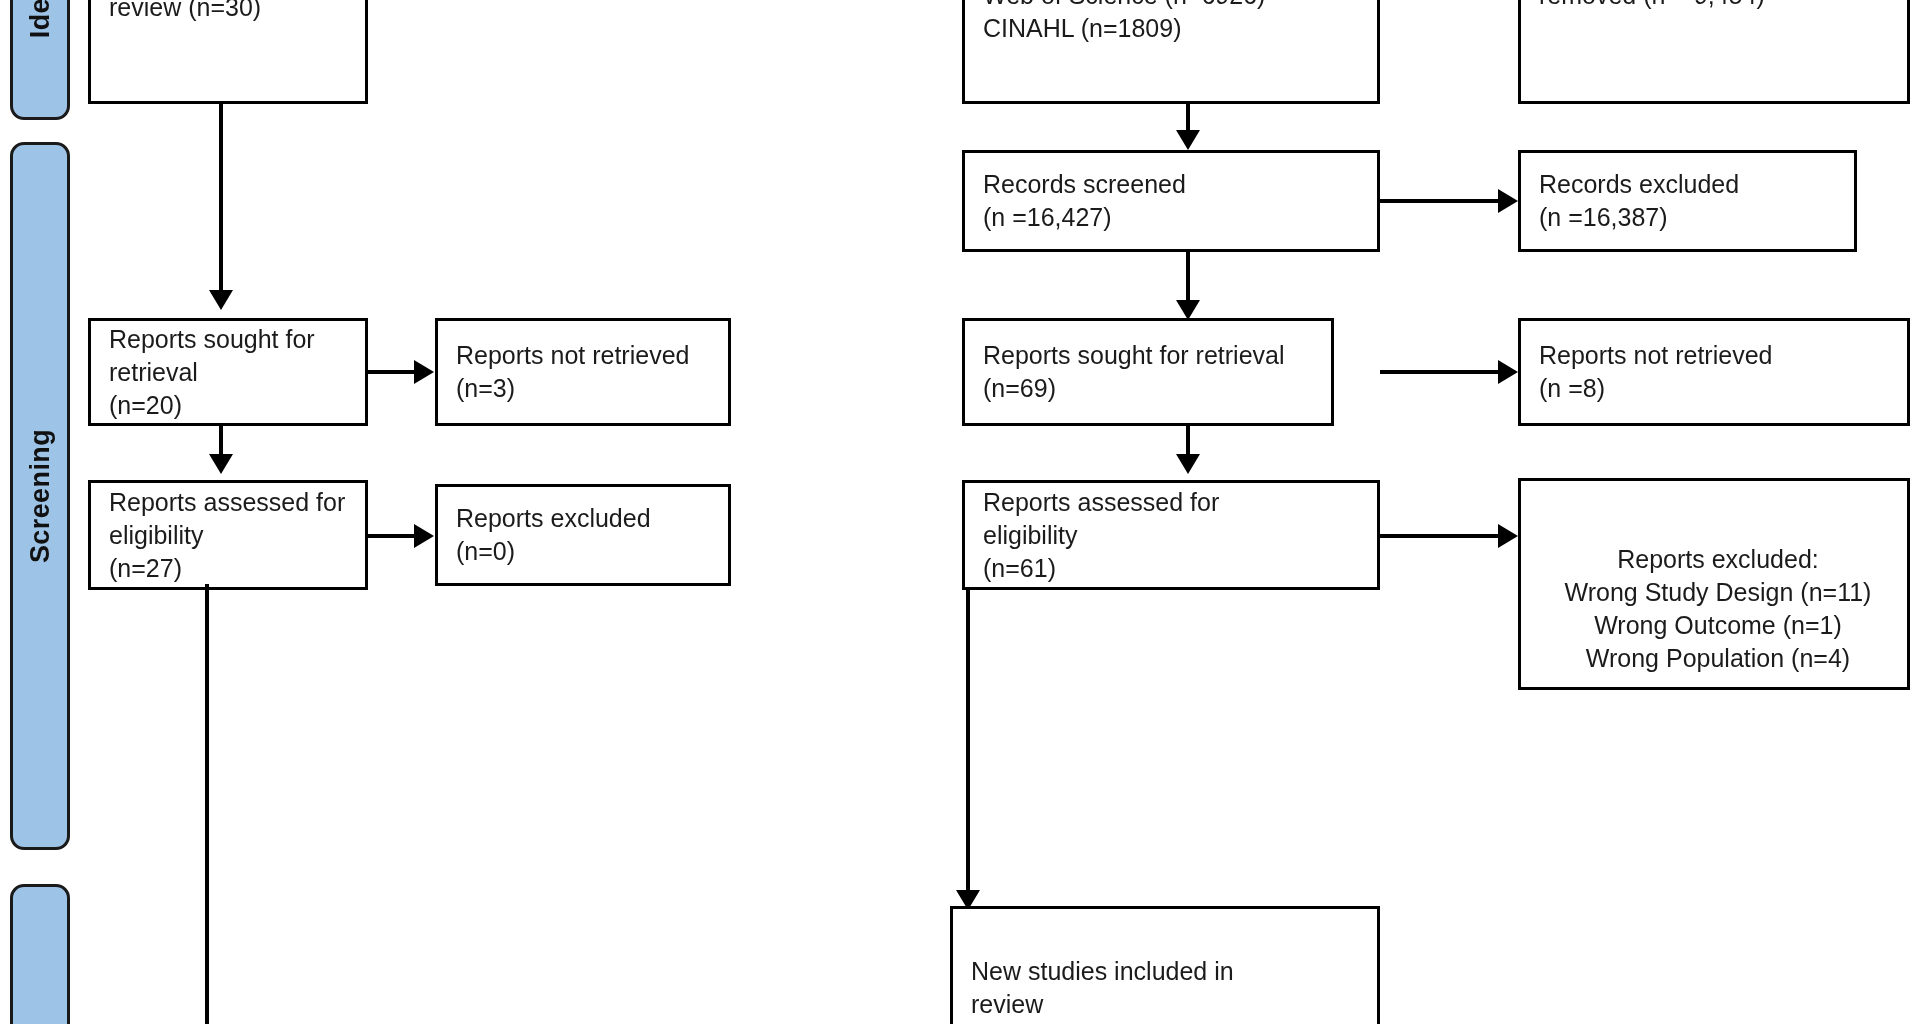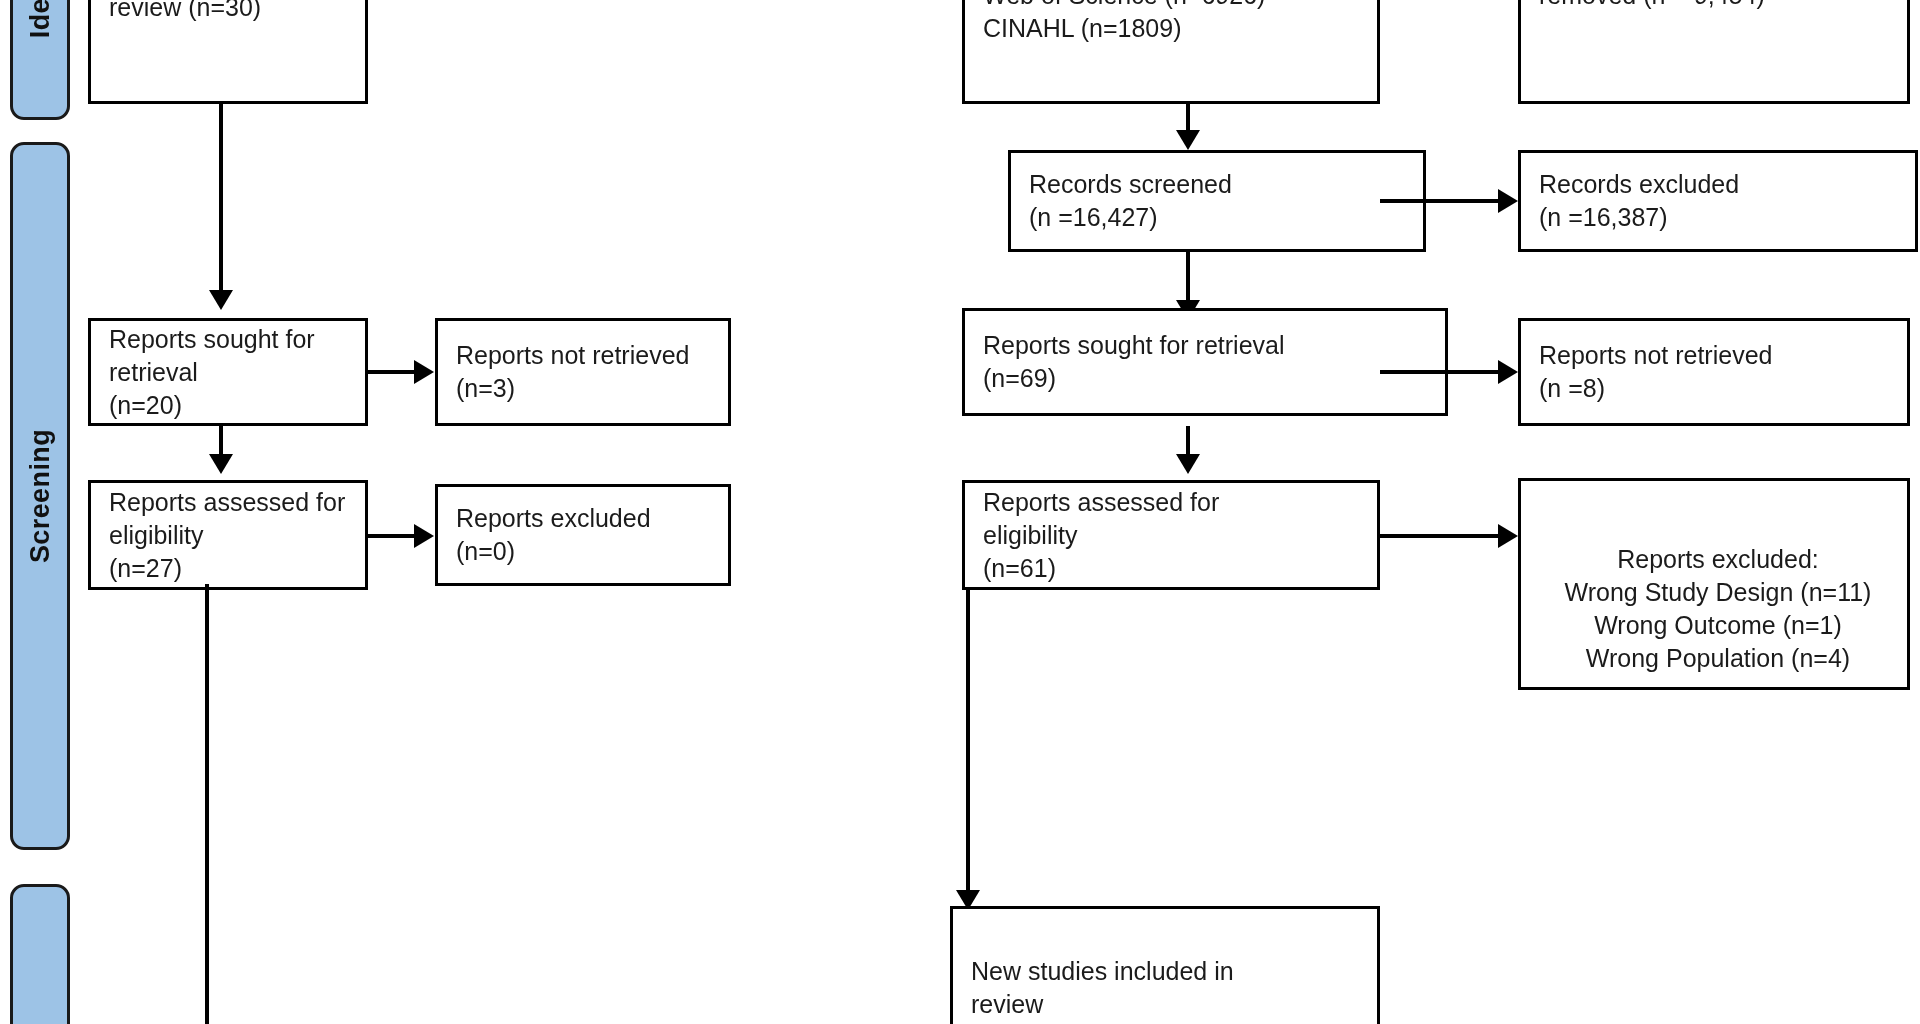--- a/index.html
+++ b/index.html
@@ -119,26 +119,26 @@
   <div class="box" style="left:1518px; top:-112px; width:392px; height:216px;">
     <div class="box-text vtop" style="top:88px;">removed  (n = 9,454)</div>
   </div>
 
   <div class="vline" style="left:219px; top:104px; height:190px;"></div>
   <div class="arrow-down" style="left:209px; top:290px;"></div>
 
   <div class="vline" style="left:1186px; top:104px; height:30px;"></div>
   <div class="arrow-down" style="left:1176px; top:130px;"></div>
 
-  <div class="box" style="left:1008px; top:150px; width:418px; height:102px;">
+  <div class="box" style="left:962px; top:150px; width:418px; height:102px;">
     <div class="box-text vcenter">Records screened
 (n =16,427)</div>
   </div>
 
-  <div class="box" style="left:1518px; top:150px; width:400px; height:102px;">
+  <div class="box" style="left:1518px; top:150px; width:339px; height:102px;">
     <div class="box-text vcenter">Records excluded
 (n =16,387)</div>
   </div>
 
   <div class="hline" style="left:1380px; top:199px; width:122px;"></div>
   <div class="arrow-right" style="left:1498px; top:189px;"></div>
 
   <div class="vline" style="left:1186px; top:252px; height:52px;"></div>
   <div class="arrow-down" style="left:1176px; top:300px;"></div>
 
@@ -146,21 +146,21 @@
     <div class="box-text vcenter">Reports sought for
 retrieval
 (n=20)</div>
   </div>
 
   <div class="box" style="left:435px; top:318px; width:296px; height:108px;">
     <div class="box-text vcenter">Reports not retrieved
 (n=3)</div>
   </div>
 
-  <div class="box" style="left:962px; top:308px; width:486px; height:108px;">
+  <div class="box" style="left:962px; top:318px; width:372px; height:108px;">
     <div class="box-text vcenter">Reports sought for retrieval
 (n=69)</div>
   </div>
 
   <div class="box" style="left:1518px; top:318px; width:392px; height:108px;">
     <div class="box-text vcenter">Reports not retrieved
 (n =8)</div>
   </div>
 
   <div class="hline" style="left:368px; top:370px; width:48px;"></div>

